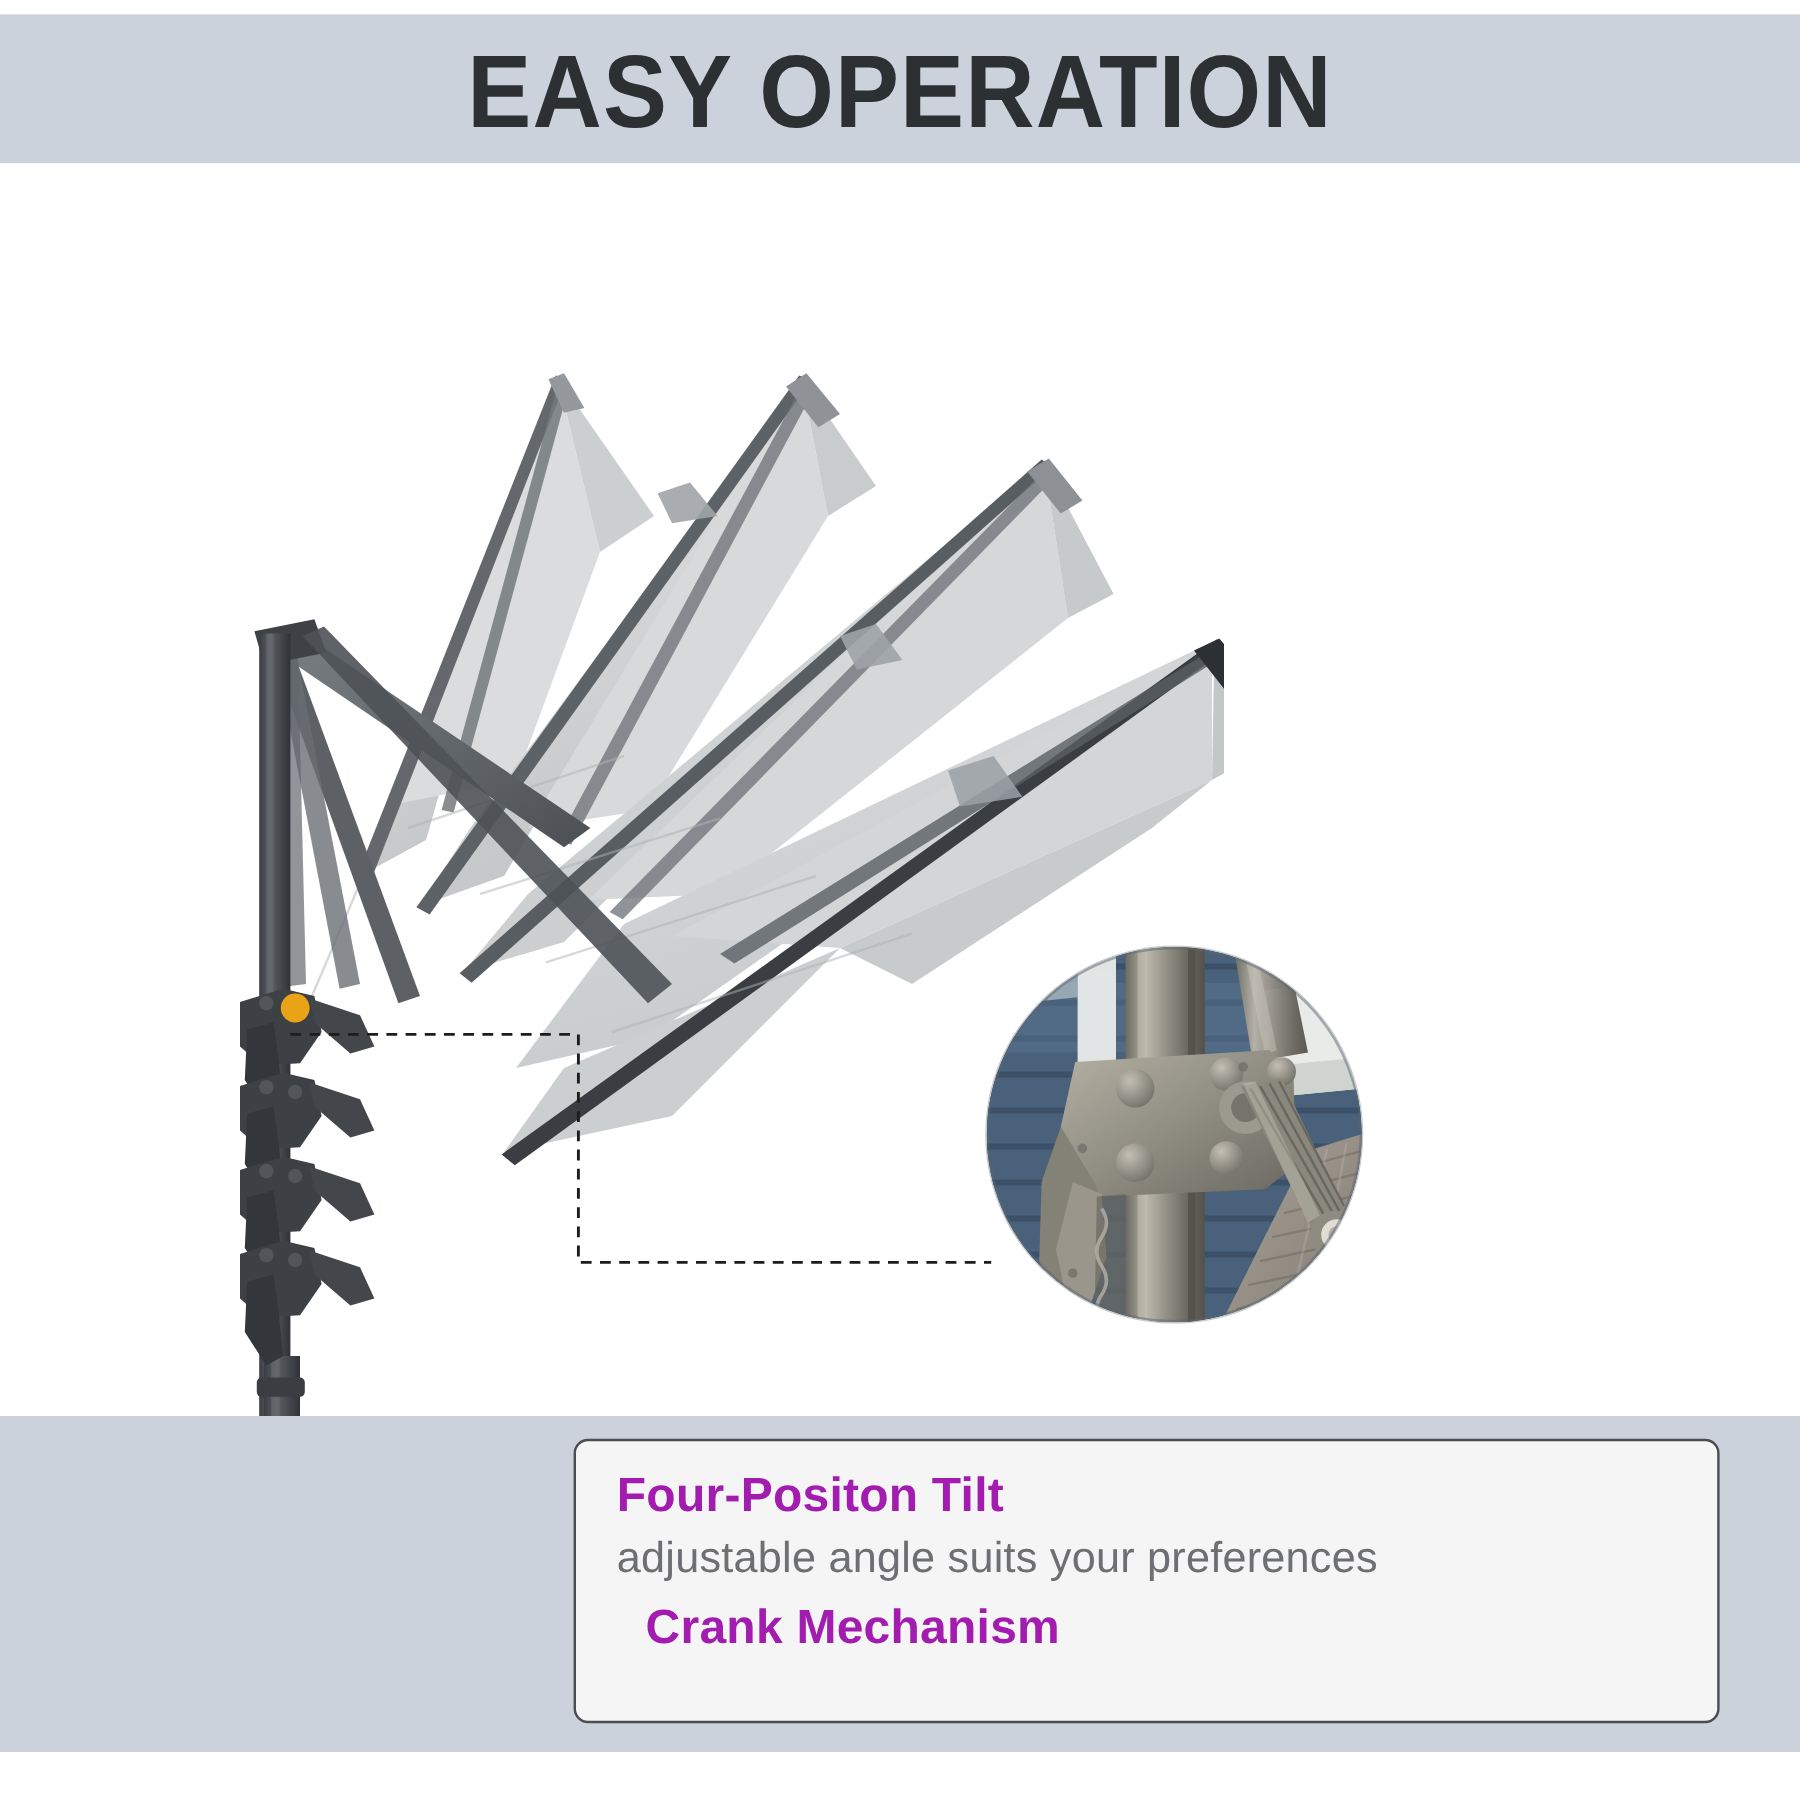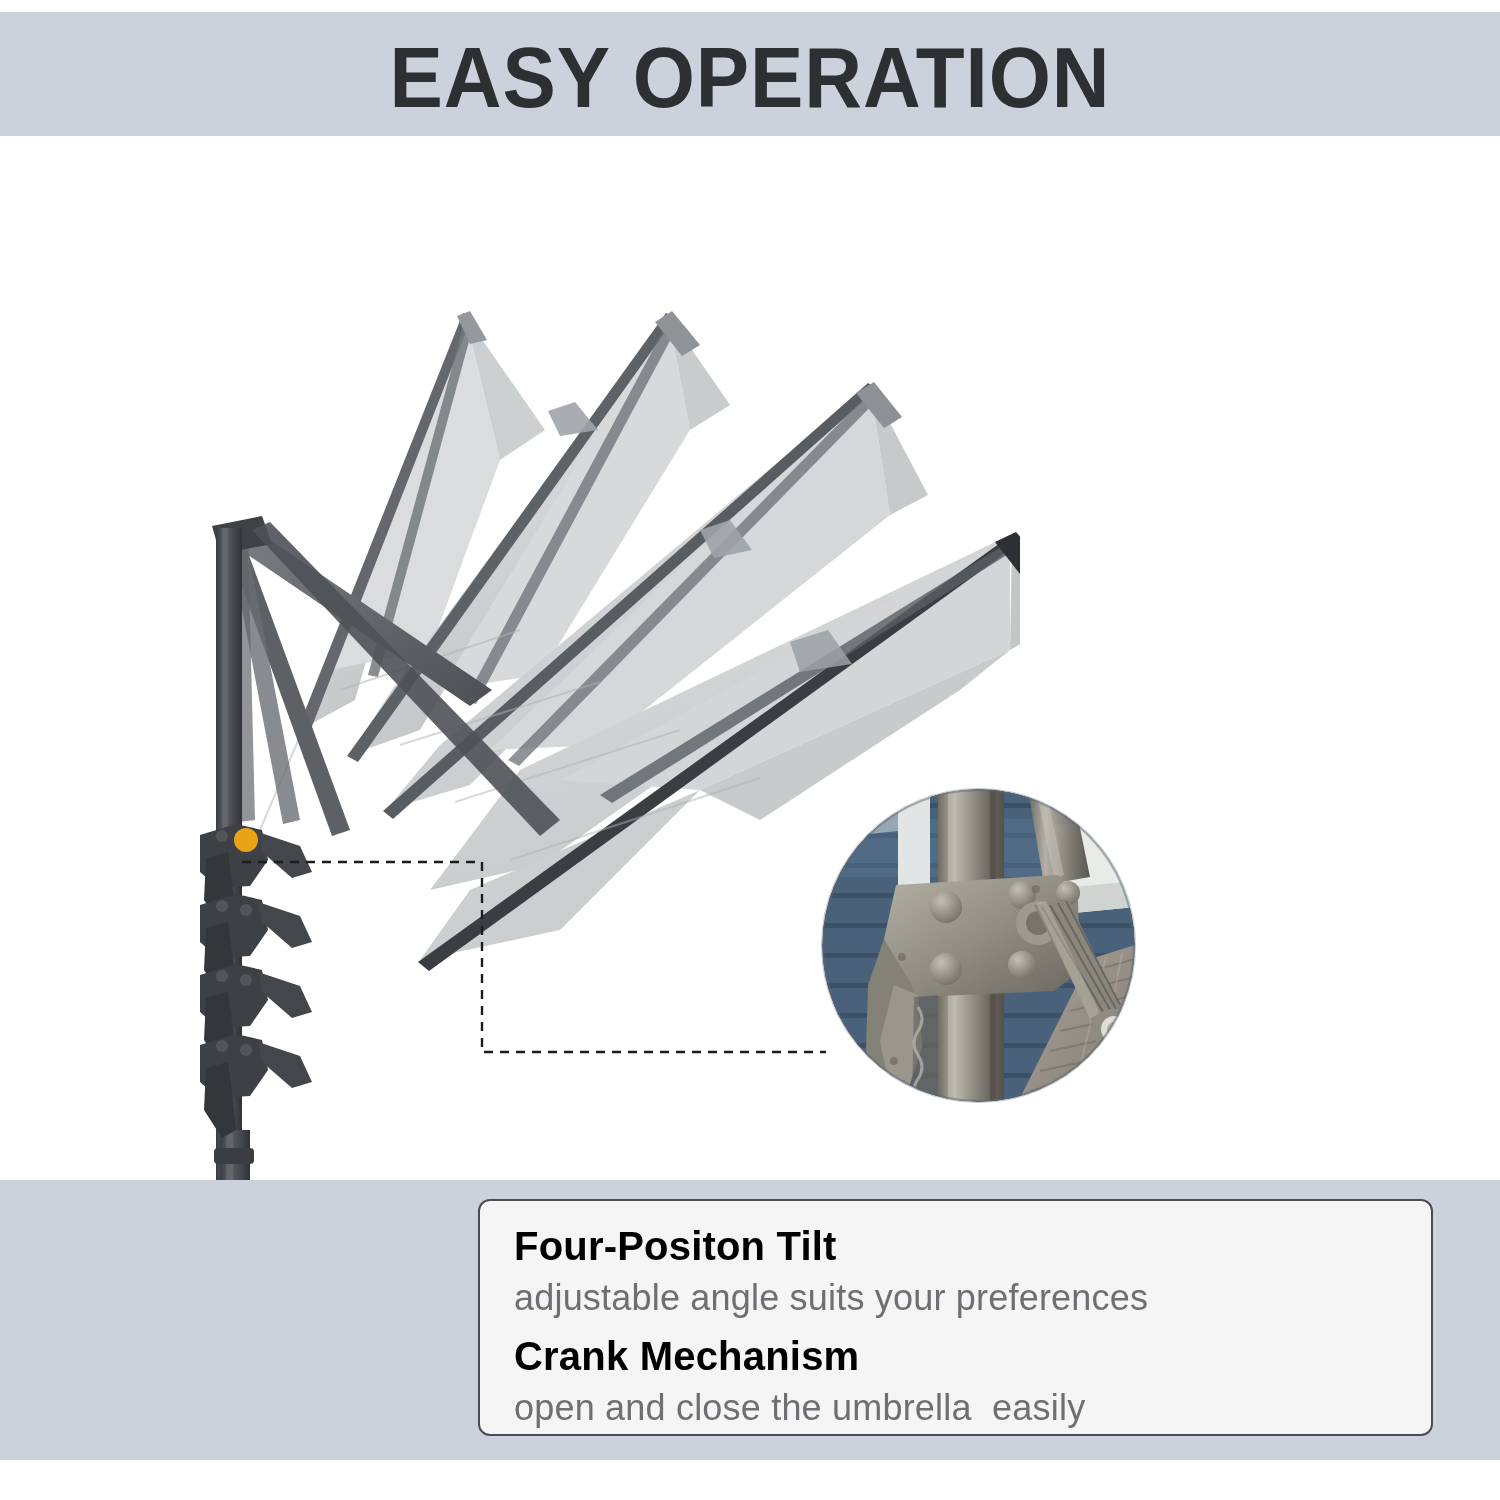--- a/index.html
+++ b/index.html
@@ -40,29 +40,29 @@
 
   
   #feature-panel{
     position:absolute;left:478px;top:1199px;width:955px;height:237px;
     background:#f5f5f5;border:2px solid #4a4d52;border-radius:12px;
     box-sizing:border-box;
     padding:24px 0 0 34px;
   }
   .feat-title{
     font-family:"Liberation Sans Narrow","Liberation Sans",sans-serif;
-    font-weight:700;font-size:40px;color:#000000;line-height:1.05;
+    font-weight:700;font-size:40px;color:#a21caf;line-height:1.05;
     margin:0;letter-spacing:.2px;
   }
   .feat-sub{
     font-family:"Liberation Sans Narrow","Liberation Sans",sans-serif;
     font-weight:400;font-size:36px;color:#6d6f72;line-height:1.1;
     margin:11px 0 0 0;letter-spacing:.2px;white-space:pre;
   }
-  #feature-2{margin-top:17px;}
+  #feature-2{margin-top:17px;margin-left:24px;}
 </style>
 </head>
 <body>
 
 <div id="stage">
 
   <div class="band" id="header-band"></div>
 
   <div id="page-title">EASY OPERATION</div>
 
@@ -357,17 +357,16 @@
 
   <div class="band" id="footer-band"></div>
 
   <div id="feature-panel">
     <div>
       <p class="feat-title">Four-Positon Tilt</p>
       <p class="feat-sub">adjustable angle suits your preferences</p>
     </div>
     <div id="feature-2">
       <p class="feat-title">Crank Mechanism</p>
-      <p class="feat-sub">open and close the umbrella  easily</p>
     </div>
   </div>
 
 </div>
 
 </body></html>

